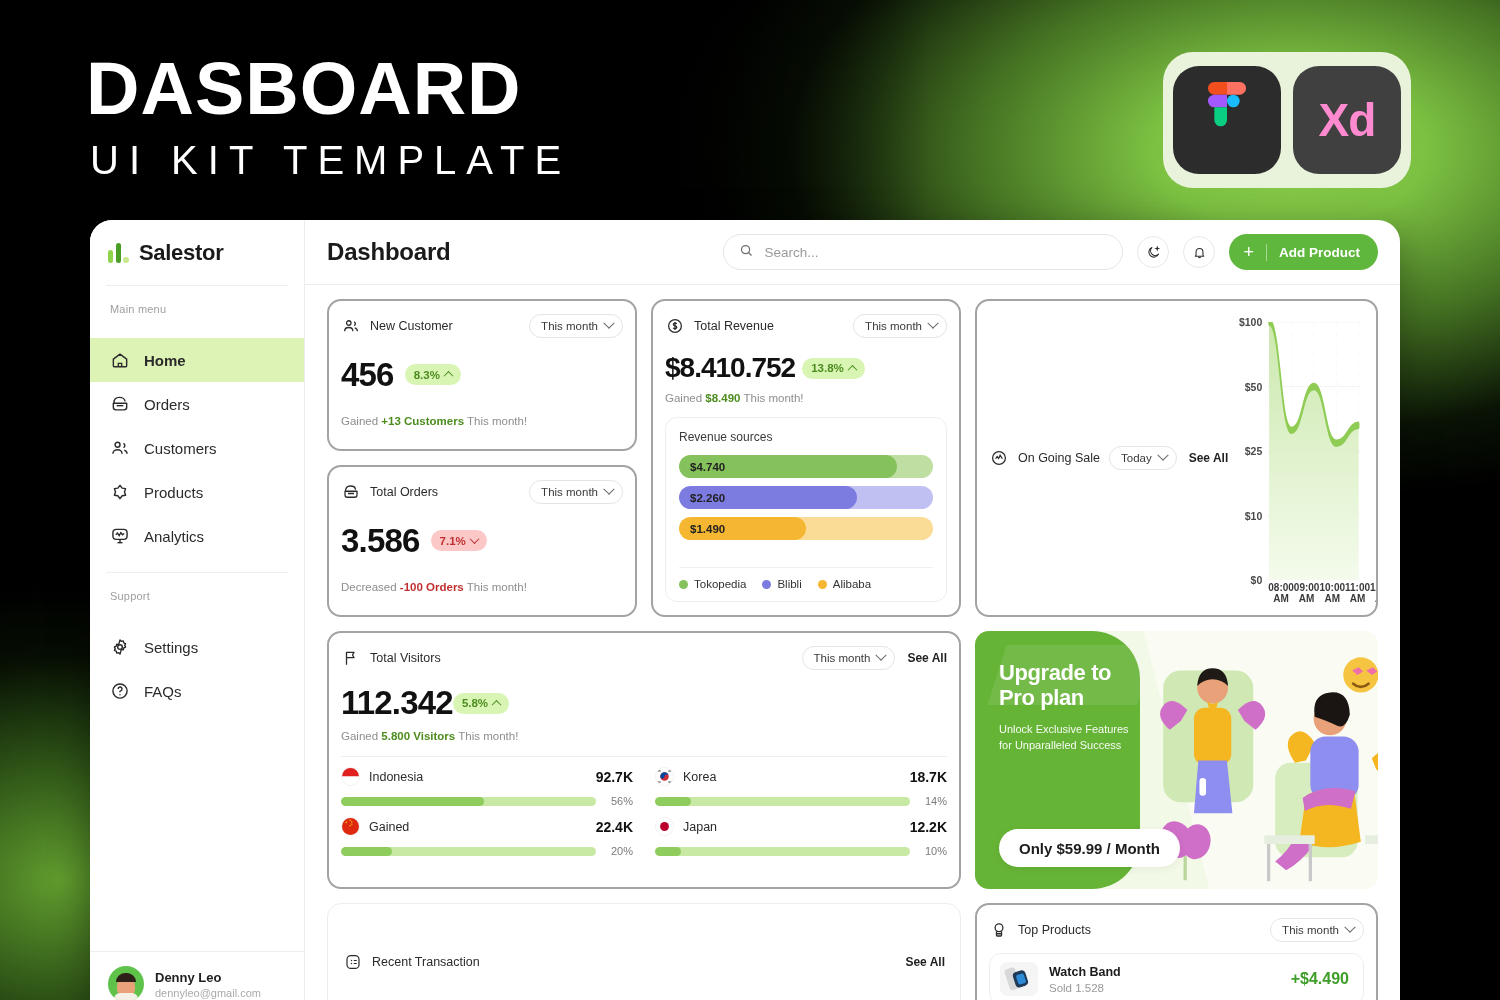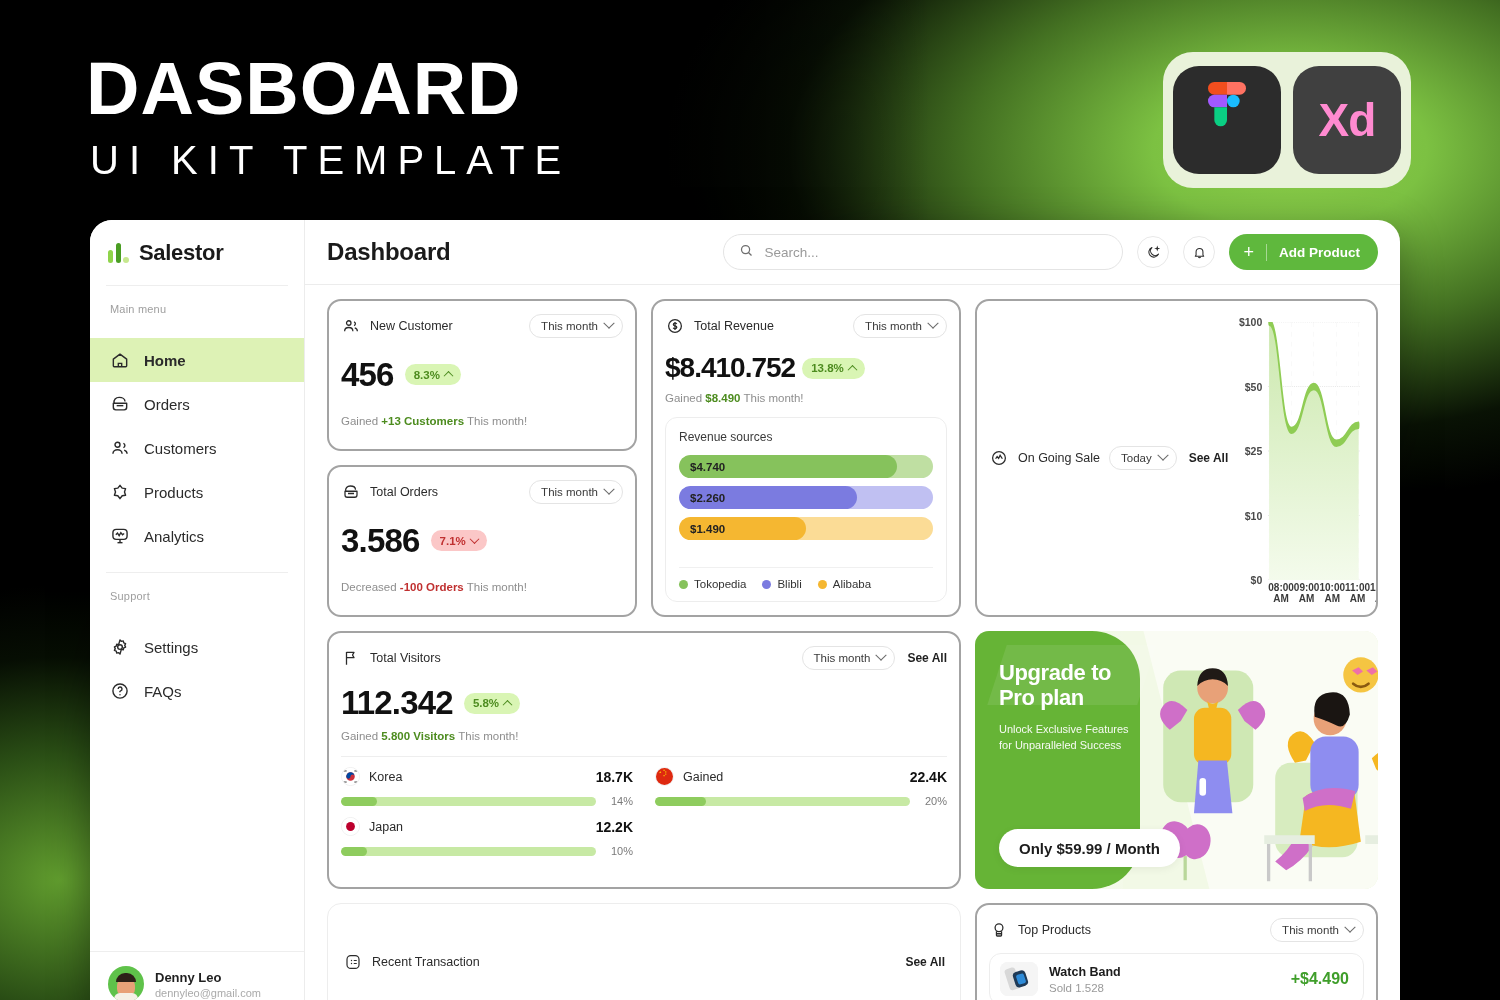--- a/index.html
+++ b/index.html
@@ -195,21 +195,21 @@
   #chart-xlabels span { flex: 1; text-align: center; font-size: 10px; color: #3a3a3a; font-weight: 600; }
   #chart-tooltip {
     position: absolute; background: #fff; border: 1px solid #ececec; border-radius: 9px;
     padding: 6px 12px 7px; box-shadow: 0 3px 10px rgba(0,0,0,0.07); pointer-events: none;
   }
   #tt-value { font-size: 13px; font-weight: 700; color: #111; }
   #tt-time { font-size: 10.5px; color: #a4a4a4; margin-top: 2px; }
 
   
   #card-visitors { grid-row: 3; grid-column: 1 / span 2; display: flex; flex-direction: column; }
-  #vis-num-row { display: flex; align-items: center; gap: 11px; margin-top: 14px; }
+  #vis-num-row { display: flex; align-items: center; margin-top: 14px; }
   #vis-num { font-size: 33px; font-weight: 700; color: #111; letter-spacing: -0.8px; }
   #vis-divider { height: 1px; background: #eeeeee; margin: 14px 0 10px; }
   #vis-grid { display: grid; grid-template-columns: 1fr 1fr; column-gap: 22px; row-gap: 6px; }
   .vis-item { padding-bottom: 4px; }
   .vis-top { display: flex; align-items: center; gap: 9px; }
   .flag { width: 19px; height: 19px; border-radius: 50%; flex: none; overflow: hidden; position: relative; border: 1px solid #f0f0f0; }
   .vis-country { font-size: 12.5px; color: #2b2b2b; }
   .vis-val { margin-left: auto; font-size: 14px; font-weight: 700; color: #111; }
   .vis-bar-row { display: flex; align-items: center; gap: 9px; margin-top: 9px; }
   .vis-bar { flex: 1; height: 9px; border-radius: 6px; background: #c7e9a4; position: relative; overflow: hidden; }
@@ -606,20 +606,38 @@
         </div>
         <div class="foot-note" style="margin-top:8px;">
           <span>Gained</span>
           <b class="pos">5.800 Visitors</b>
           <span>This month!</span>
         </div>
         <div id="vis-divider"></div>
         <div id="vis-grid">
           <div class="vis-item">
             <div class="vis-top">
+              <span class="flag" id="flag0">
+                  <svg viewBox="0 0 20 20" width="100%" height="100%" style="display: block;">
+                    <rect width="20" height="10" fill="#e02020"></rect>
+                    <rect y="10" width="20" height="10" fill="#fff"></rect>
+                  </svg>
+                </span>
+              <span class="vis-country">Indonesia</span>
+              <span class="vis-val">92.7K</span>
+            </div>
+            <div class="vis-bar-row">
+              <span class="vis-bar">
+                  <i id="visbar0" style="width: 56%;"></i>
+                </span>
+              <span class="vis-pct">56%</span>
+            </div>
+          </div>
+          <div class="vis-item">
+            <div class="vis-top">
               <span class="flag" id="flag1">
                   <svg viewBox="0 0 20 20" width="100%" height="100%" style="display: block;">
                     <rect width="20" height="20" fill="#fff"></rect>
                     <circle cx="10" cy="10" r="5" fill="#cd2e3a"></circle>
                     <path d="M5 10a5 5 0 0 1 10 0 2.5 2.5 0 0 0-5 0 2.5 2.5 0 0 1-5 0z" fill="#0047a0"></path>
                     <g fill="#222">
                       <rect x="1.5" y="3" width="4" height="1"></rect>
                       <rect x="14.5" y="16" width="4" height="1"></rect>
                       <rect x="1.5" y="16" width="4" height="1"></rect>
                       <rect x="14.5" y="3" width="4" height="1"></rect>

